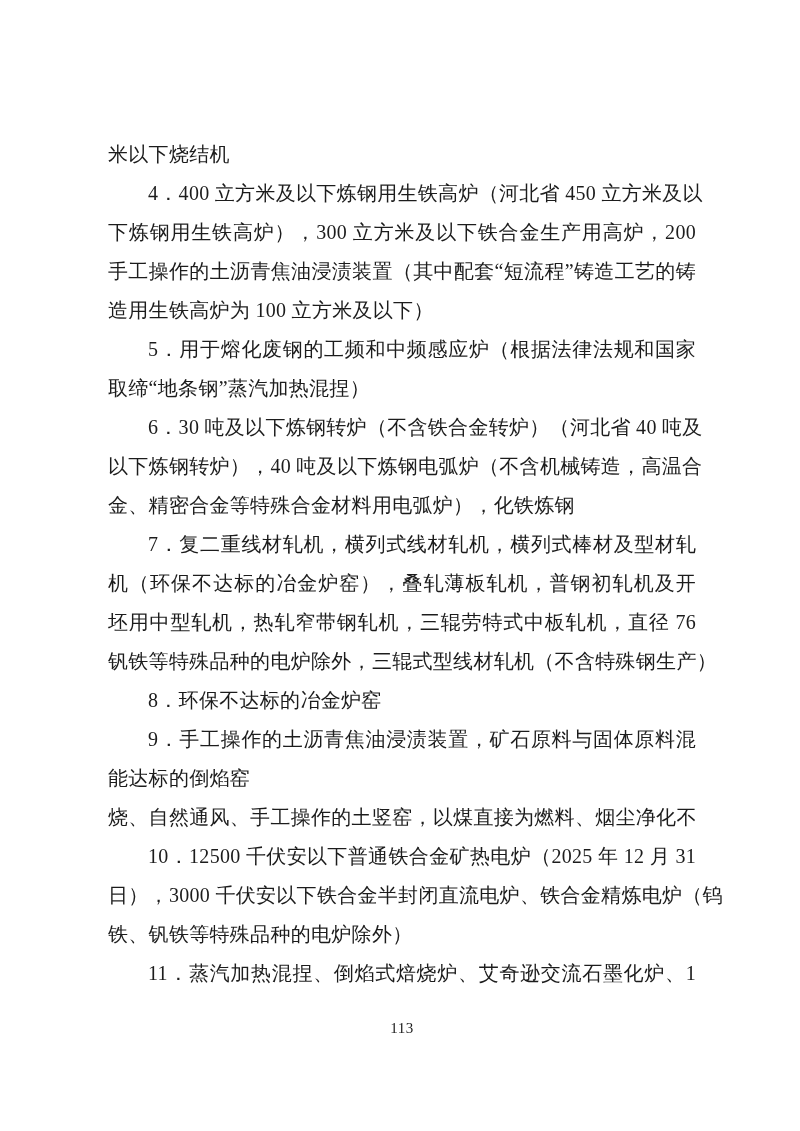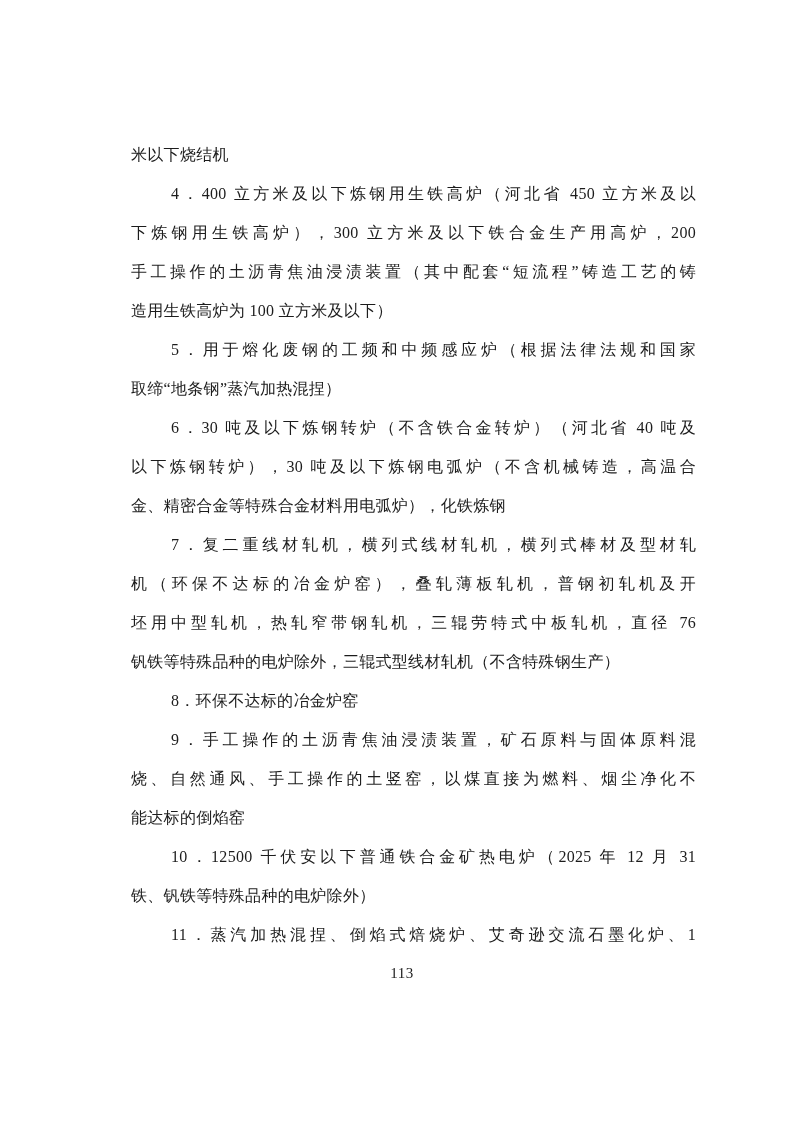--- a/index.html
+++ b/index.html
@@ -21,39 +21,38 @@
     overflow: hidden;
   }
   .body-text {
     width: 100%;
   }
   .para {
     margin: 0;
     padding: 0;
   }
   .line {
-    font-size: 16px;
+    font-size: 20px;
     line-height: 39px;
     height: 39px;
     white-space: nowrap;
     text-align: left;
     letter-spacing: 0.3px;
-    margin-left: 23px;
   }
   
   .line.fill {
     text-align: justify;
     text-align-last: justify;
   }
   
   .line.indent {
     padding-left: 40px;
   }
   .page-footer {
-    margin-top: 9px;
+    margin-top: 25px;
     text-align: center;
   }
   .page-number {
     font-size: 15px;
     line-height: 20px;
     color: #1c1c1c;
     letter-spacing: 0.5px;
   }
 </style>
 </head>
@@ -73,43 +72,44 @@
       <div class="line">造用生铁高炉为 100 立方米及以下）</div>
     </div>
 
     <div class="para">
       <div class="line indent fill">5．用于熔化废钢的工频和中频感应炉（根据法律法规和国家</div>
       <div class="line">取缔“地条钢”蒸汽加热混捏）</div>
     </div>
 
     <div class="para">
       <div class="line indent fill">6．30 吨及以下炼钢转炉（不含铁合金转炉）（河北省 40 吨及</div>
-      <div class="line fill">以下炼钢转炉），30 吨及以下炼钢电弧炉（不含机械铸造，高温合</div>
+      <div class="line fill">以下炼钢转炉），40 吨及以下炼钢电弧炉（不含机械铸造，高温合</div>
       <div class="line">金、精密合金等特殊合金材料用电弧炉），化铁炼钢</div>
     </div>
 
     <div class="para">
       <div class="line indent fill">7．复二重线材轧机，横列式线材轧机，横列式棒材及型材轧</div>
       <div class="line fill">机（环保不达标的冶金炉窑），叠轧薄板轧机，普钢初轧机及开</div>
       <div class="line fill">坯用中型轧机，热轧窄带钢轧机，三辊劳特式中板轧机，直径 76</div>
       <div class="line">钒铁等特殊品种的电炉除外，三辊式型线材轧机（不含特殊钢生产）</div>
     </div>
 
     <div class="para">
       <div class="line indent">8．环保不达标的冶金炉窑</div>
     </div>
 
     <div class="para">
       <div class="line indent fill">9．手工操作的土沥青焦油浸渍装置，矿石原料与固体原料混</div>
+      <div class="line">能达标的倒焰窑</div>
       <div class="line fill">烧、自然通风、手工操作的土竖窑，以煤直接为燃料、烟尘净化不</div>
-      <div class="line">能达标的倒焰窑</div>
     </div>
 
     <div class="para">
       <div class="line indent fill">10．12500 千伏安以下普通铁合金矿热电炉（2025 年 12 月 31</div>
+      <div class="line fill">日），3000 千伏安以下铁合金半封闭直流电炉、铁合金精炼电炉（钨</div>
       <div class="line">铁、钒铁等特殊品种的电炉除外）</div>
     </div>
 
     <div class="para">
       <div class="line indent fill">11．蒸汽加热混捏、倒焰式焙烧炉、艾奇逊交流石墨化炉、1</div>
     </div>
 
   </div>
 
   <div class="page-footer">

